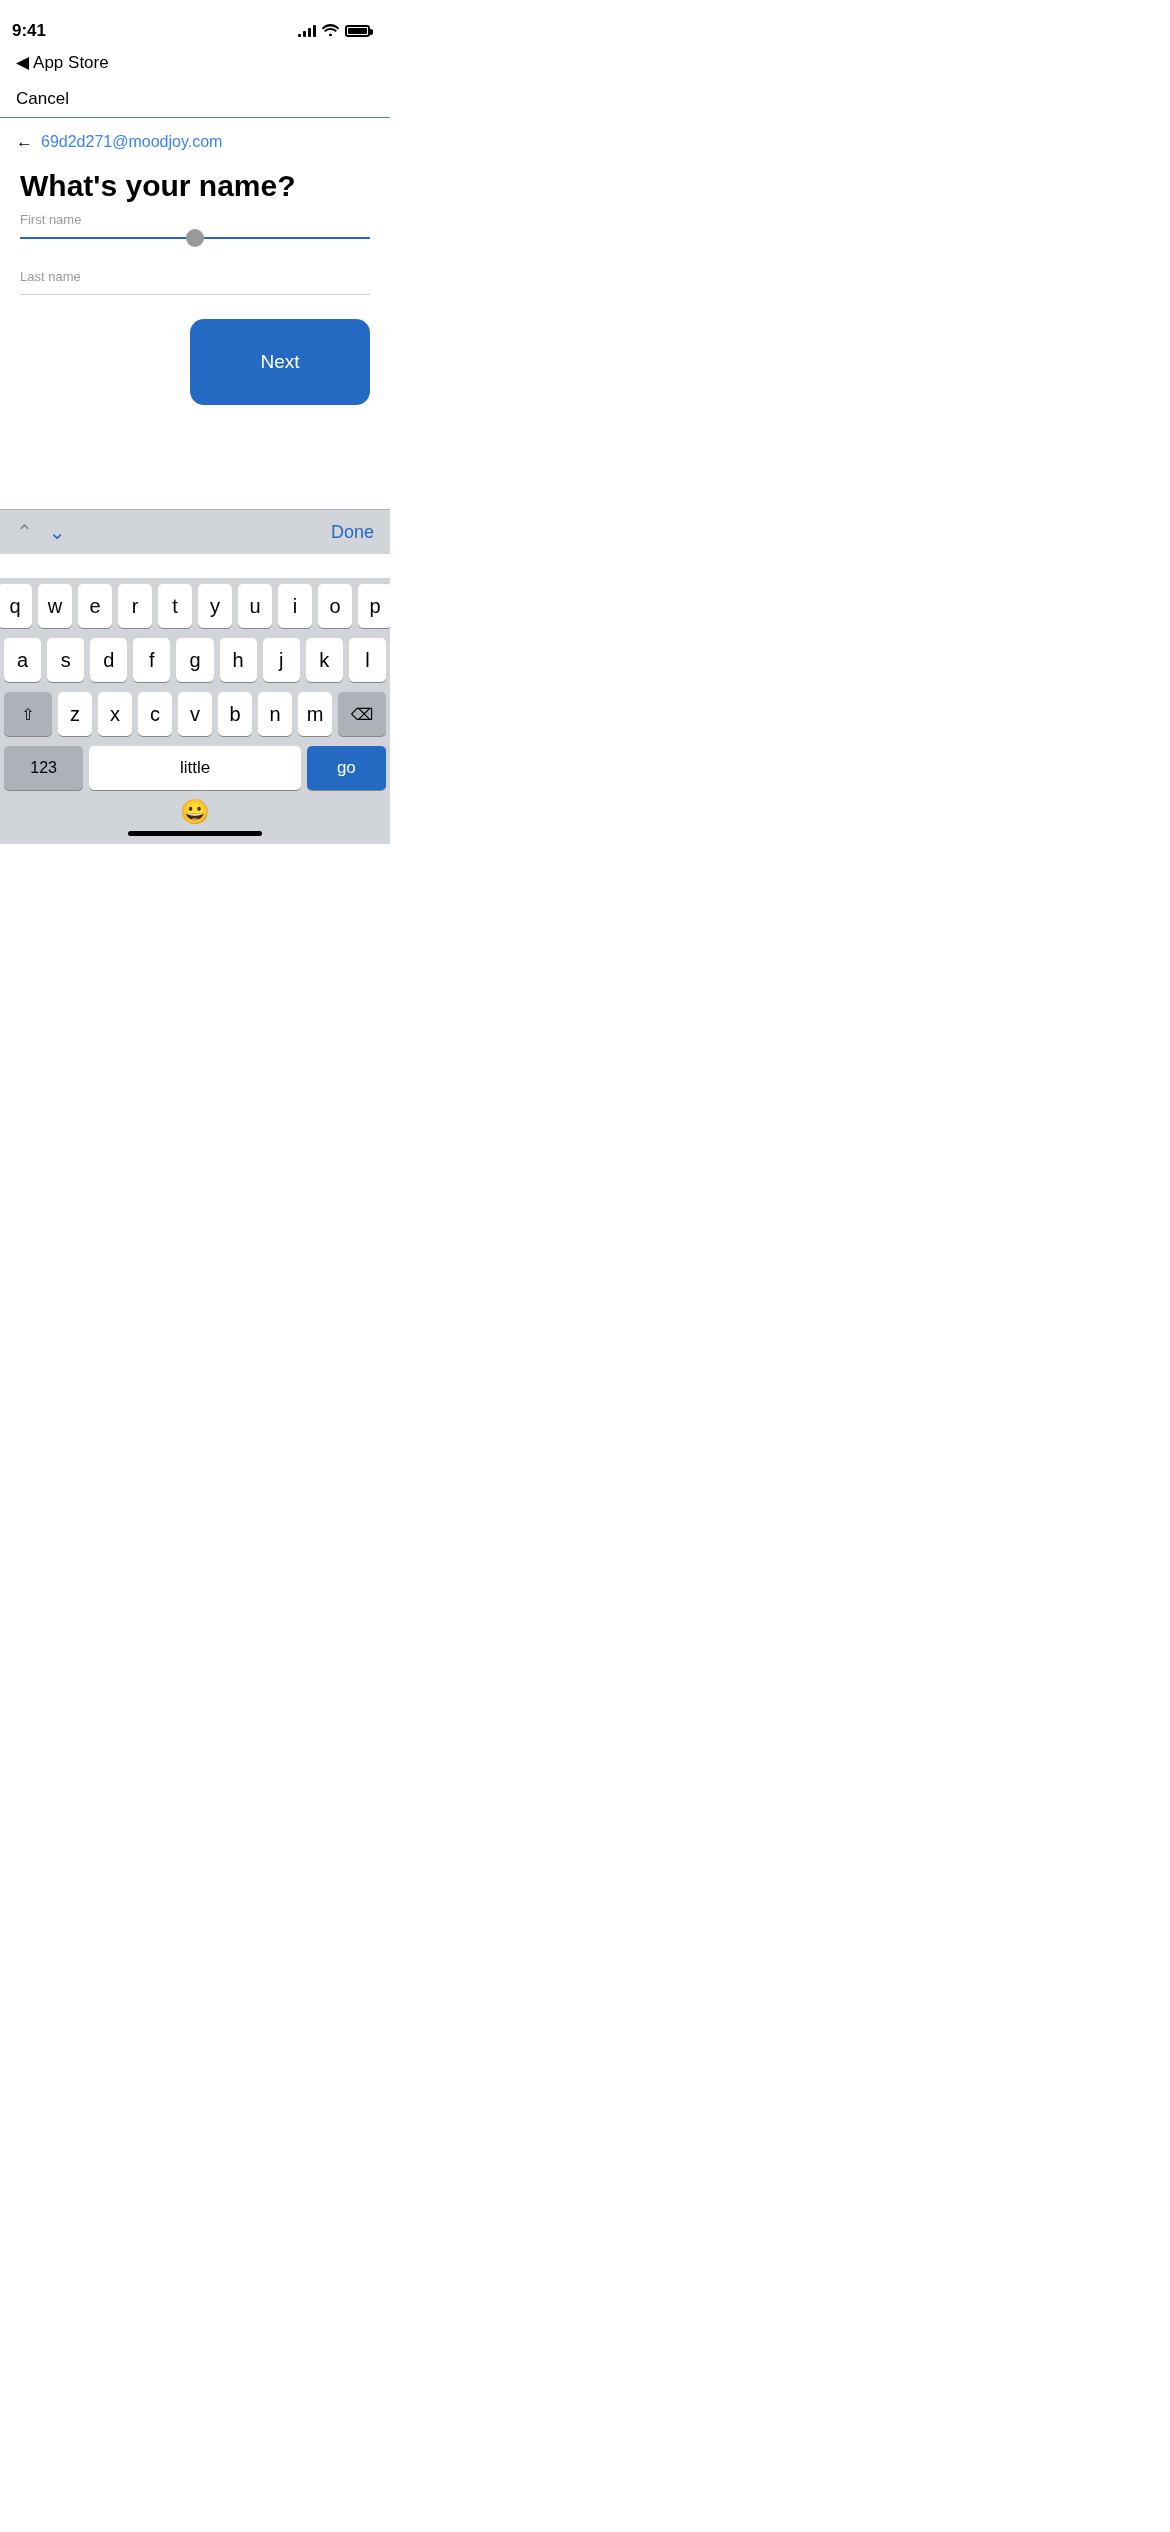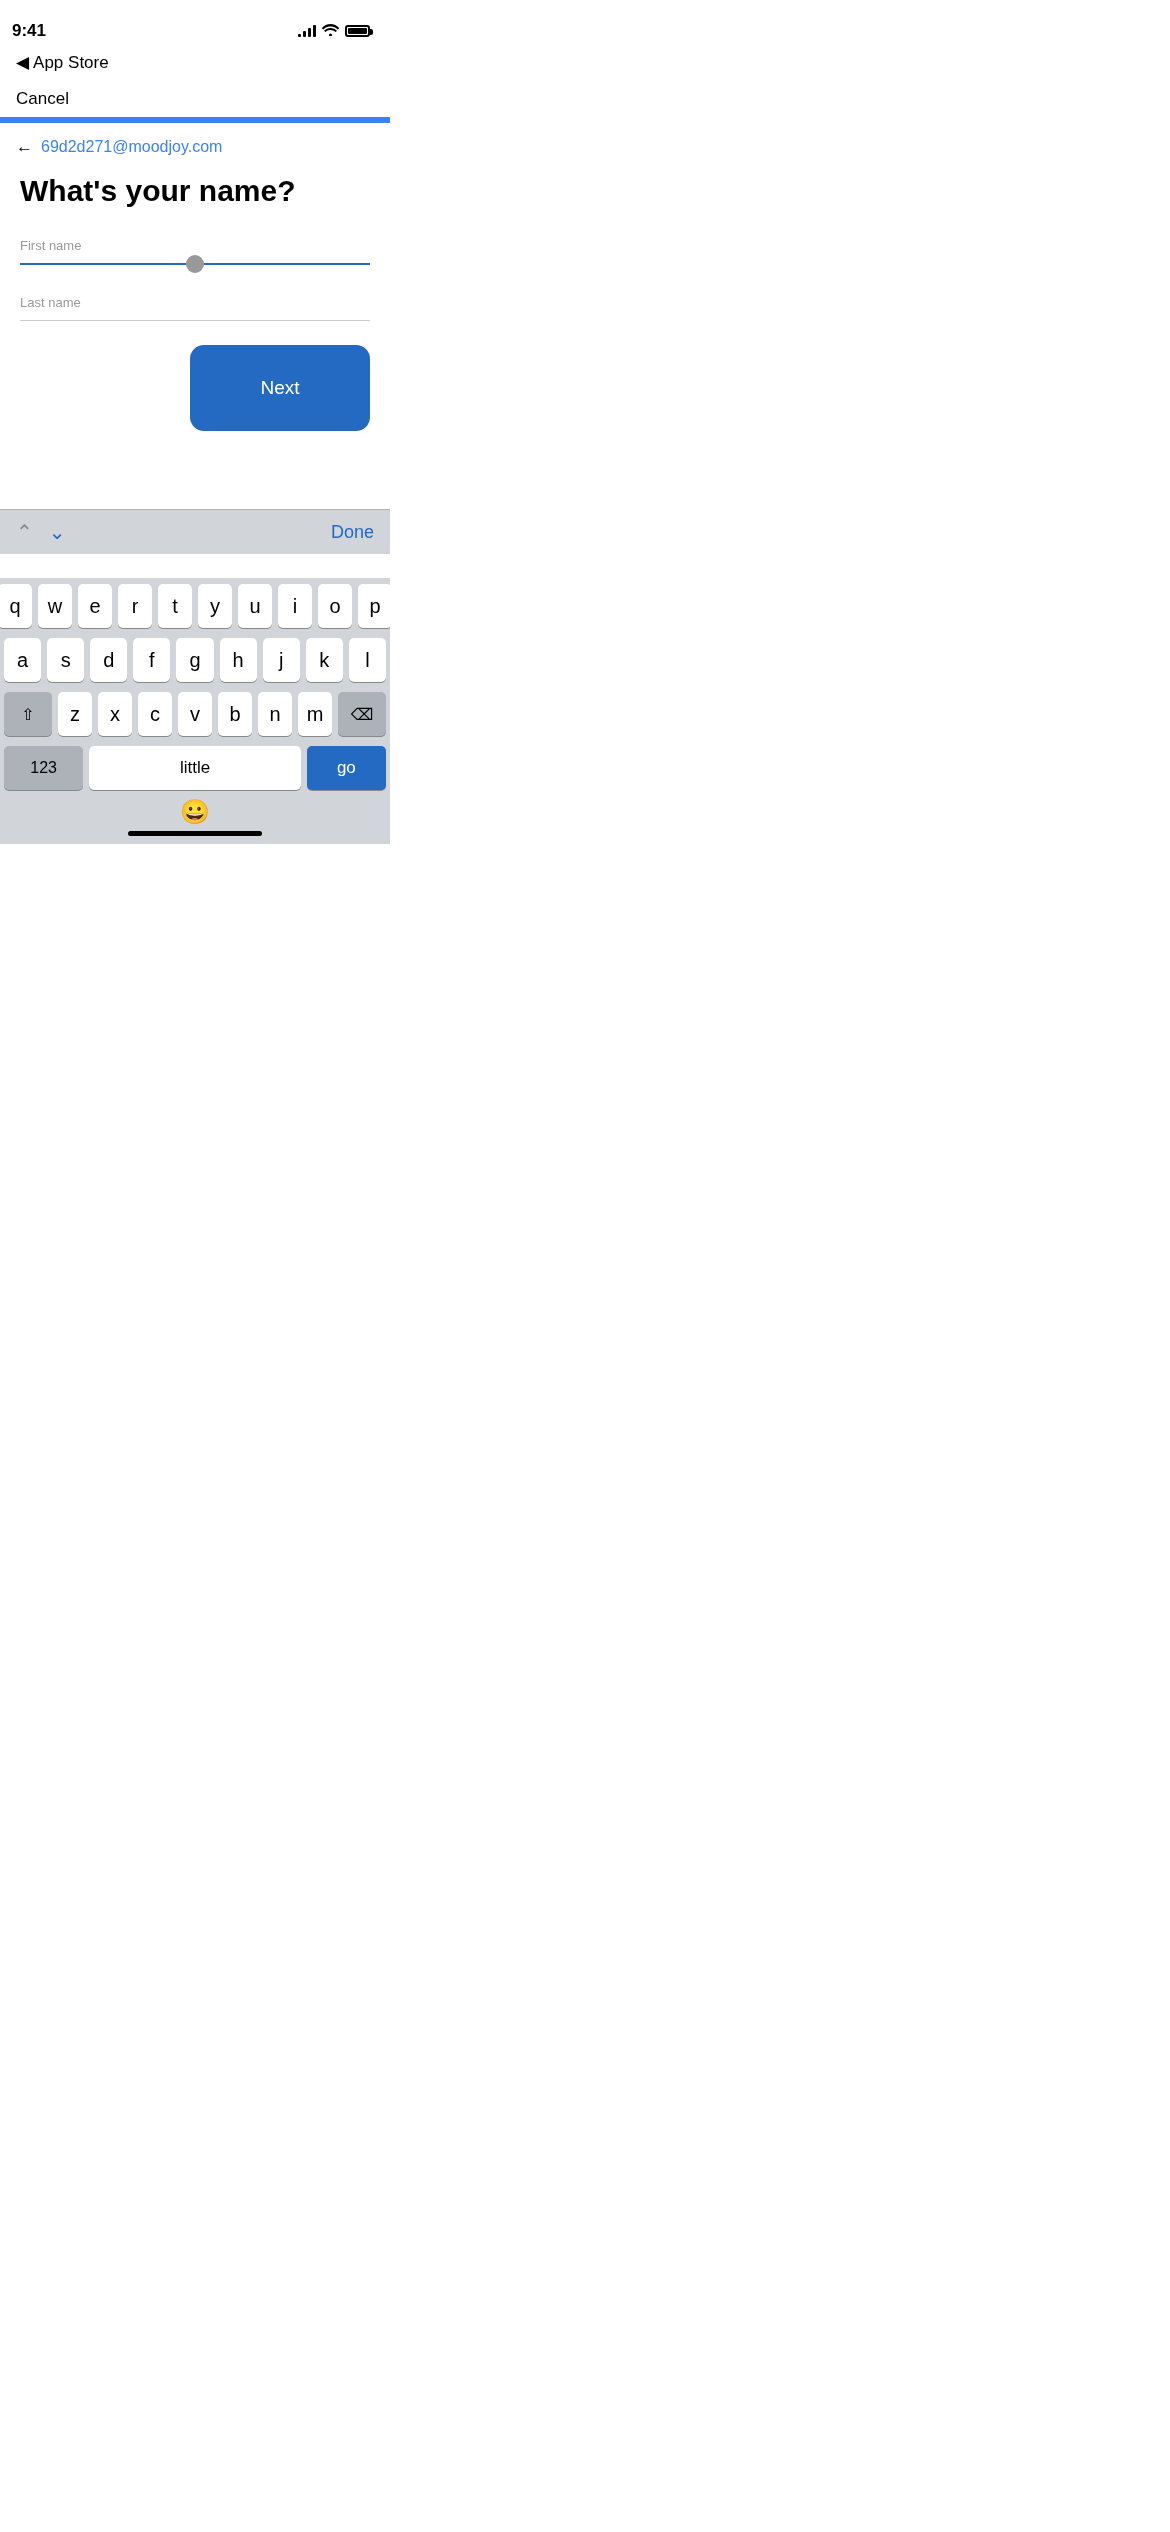--- a/index.html
+++ b/index.html
@@ -89,21 +89,21 @@
     }
     .back-chevron {
       font-size: 17px;
     }
 
     
     .top-cancel-bar {
       display: flex;
       align-items: flex-start;
       padding: 8px 16px;
-      border-bottom: 6px solid #3b82f6;
+      border-bottom: 1px solid #3b82f6;
     }
     .cancel-btn {
       font-size: 17px;
       color: #000;
       background: none;
       border: none;
       cursor: pointer;
       padding: 0;
     }
 
@@ -124,21 +124,21 @@
     }
 
     
     .main-content {
       padding: 10px 20px 0 20px;
     }
     .page-title {
       font-size: 30px;
       font-weight: 700;
       color: #000;
-      margin-bottom: 23px;
+      margin-bottom: 2px;
       line-height: 1.2;
     }
     .page-subtitle {
       font-size: 17px;
       color: #000;
       line-height: 1.4;
       margin-bottom: 28px;
     }
 
     

